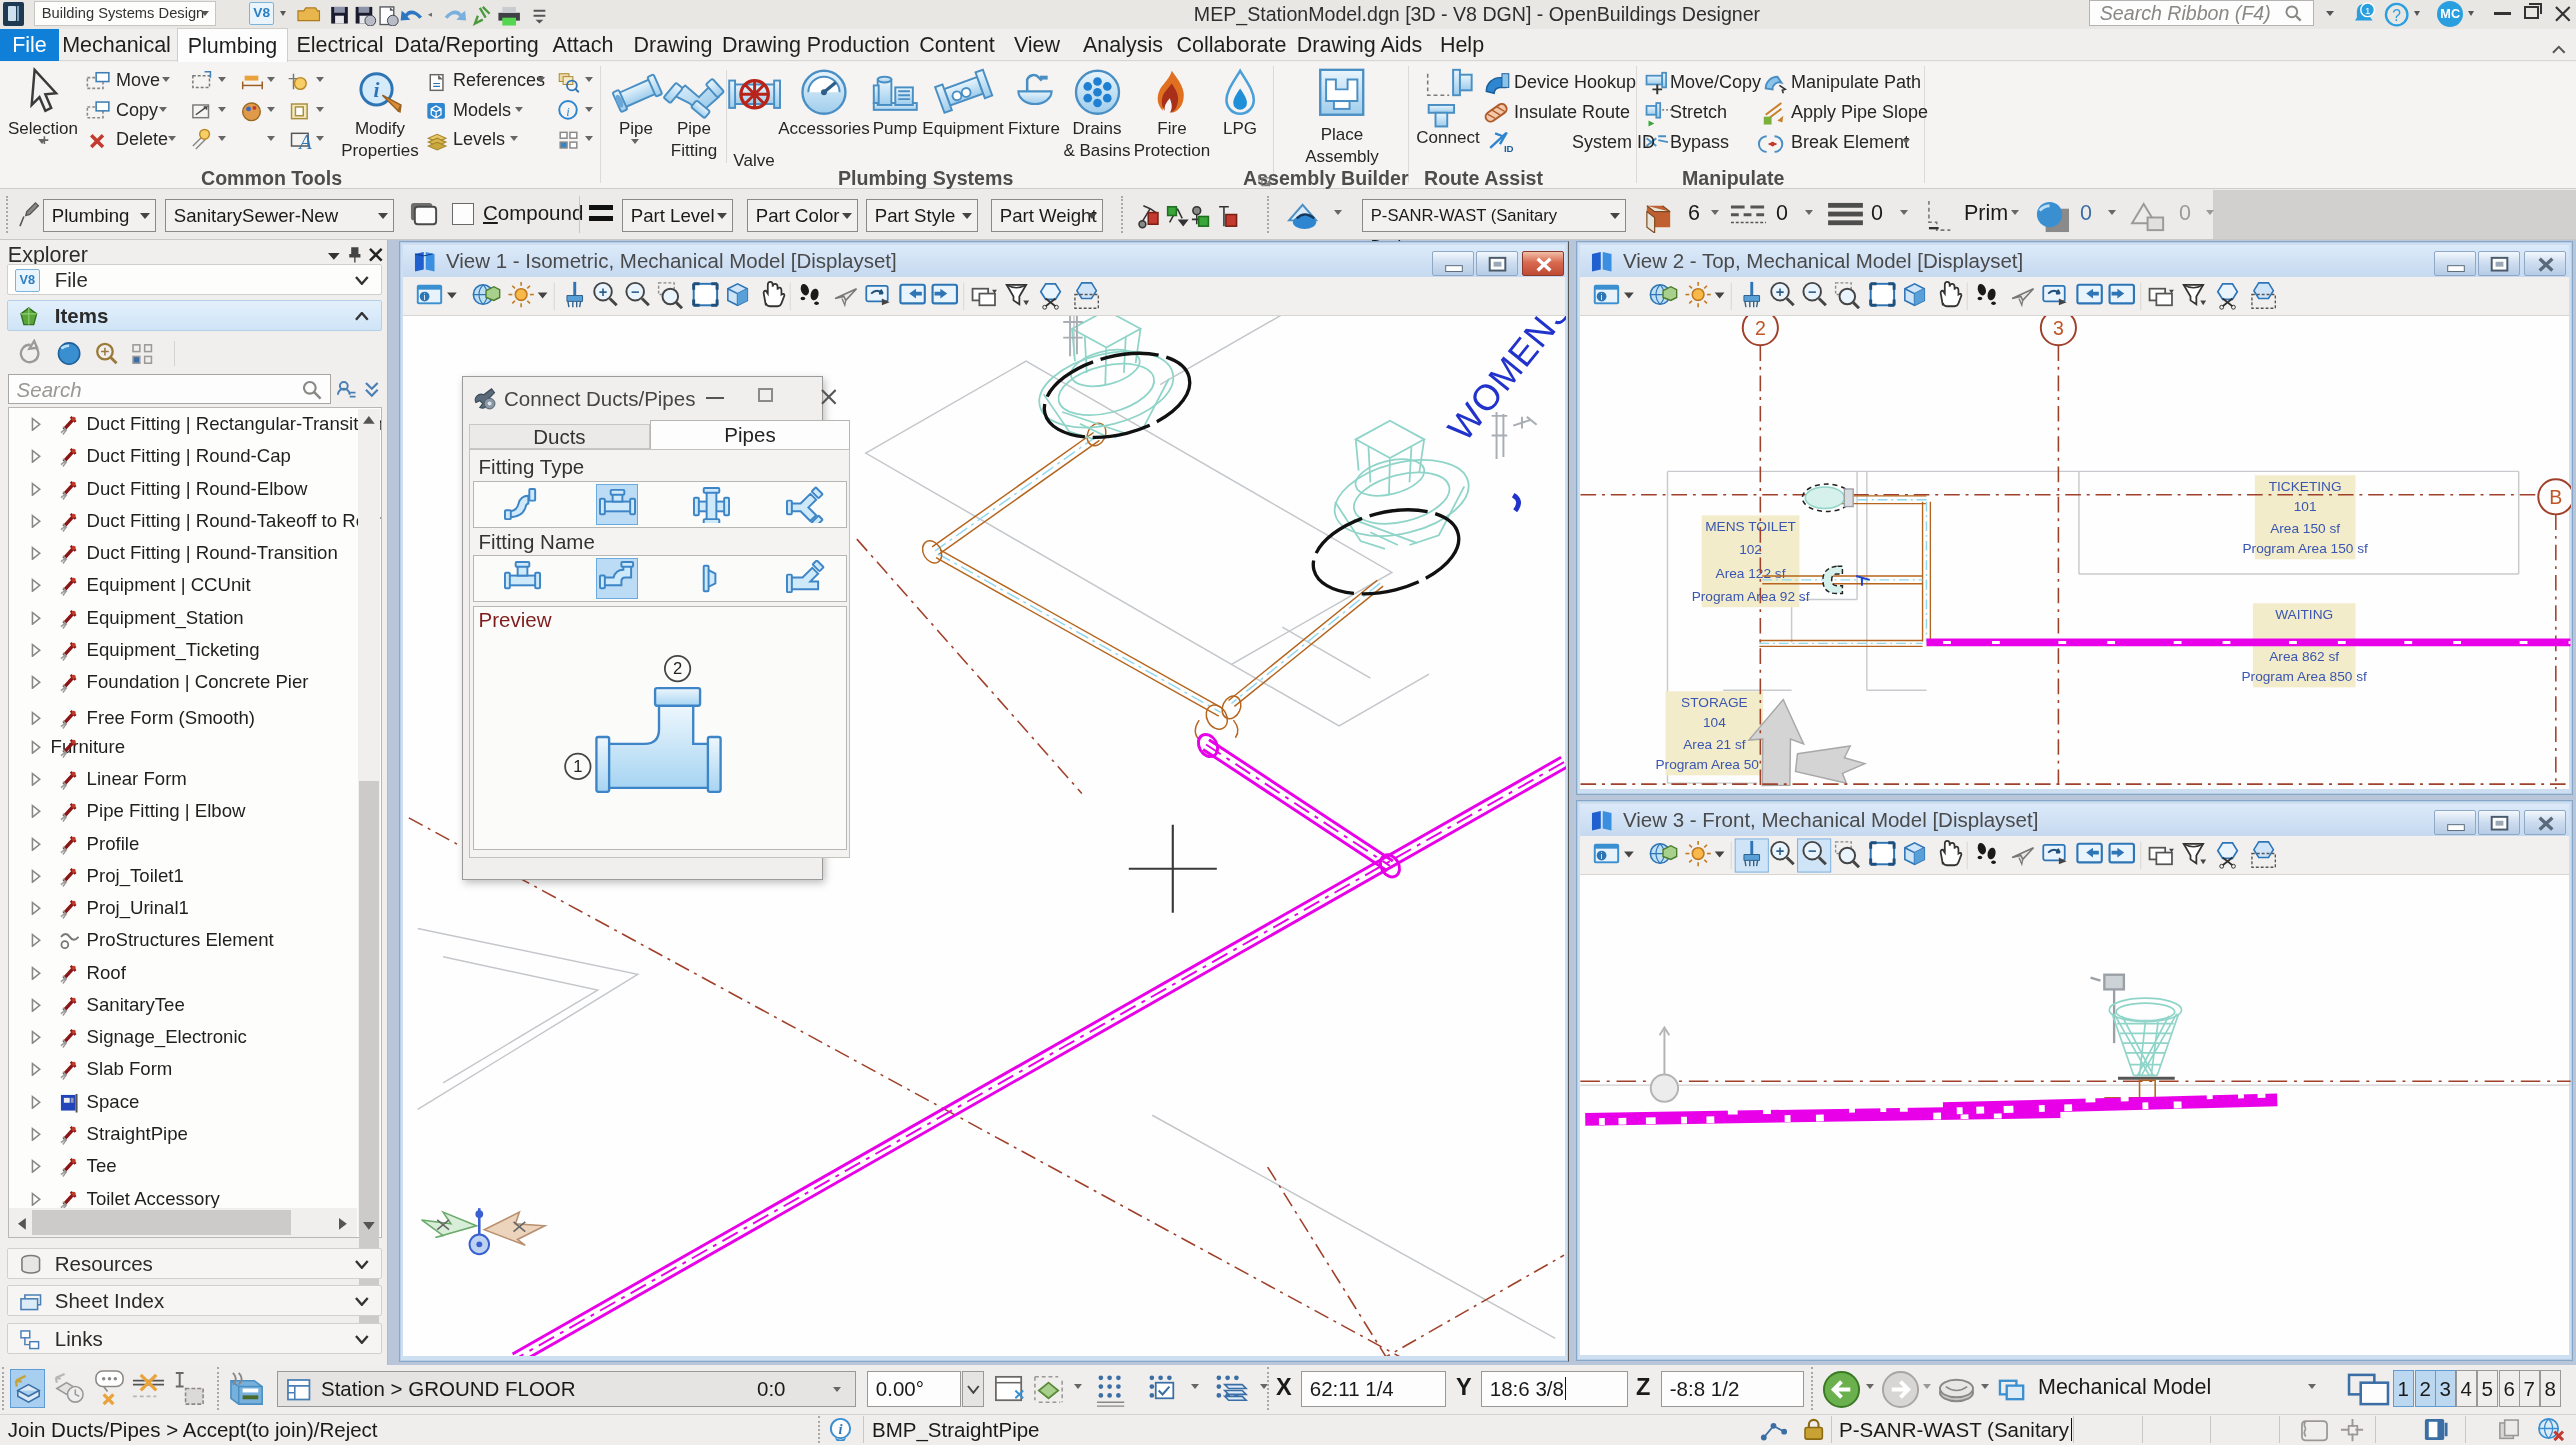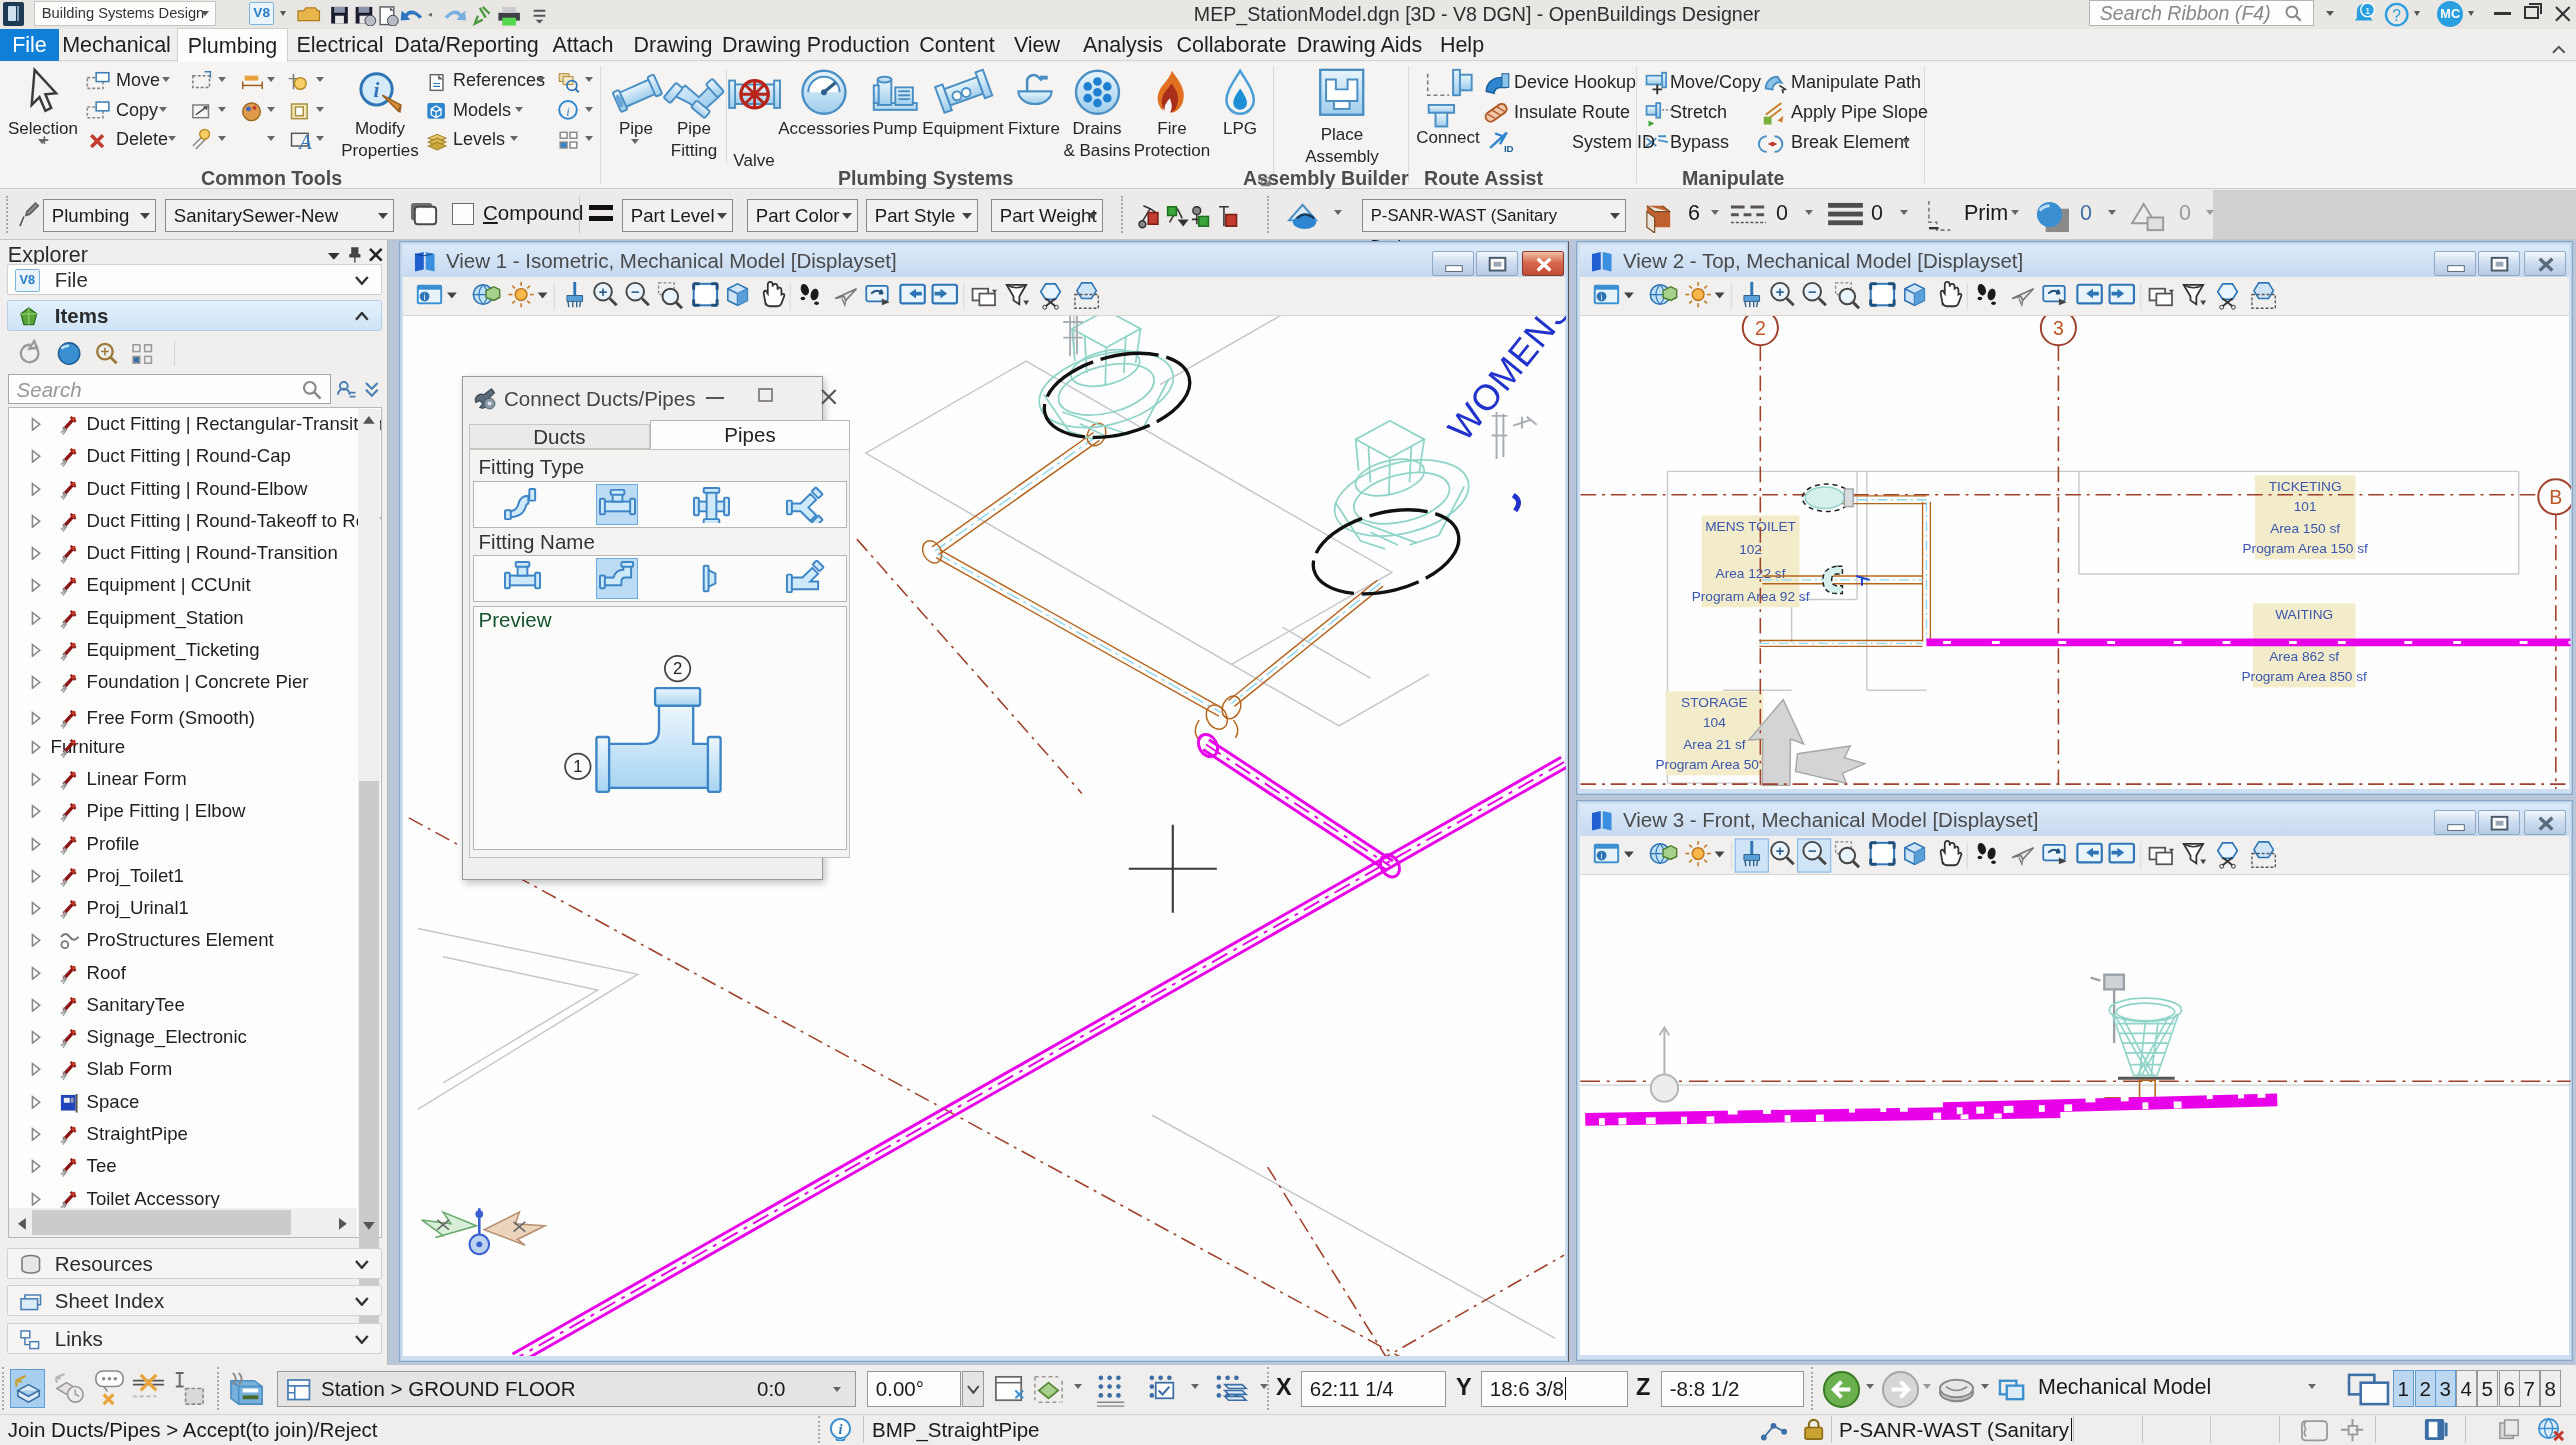--- a/index.html
+++ b/index.html
@@ -1437,21 +1437,21 @@
         <path d="M18 10 L26 14 L26 24 L18 28 Z" fill="#cde9fa" stroke="#3d85c6" stroke-width="2"></path>
         <rect x="14" y="6" width="5" height="26" rx="1" fill="#cde9fa" stroke="#3d85c6" stroke-width="2"></rect>
       </svg>
       <svg class="abs" style="left:309px;top:3.9px;" width="43" height="37" viewBox="0 0 44 38">
         <path d="M8 18 L20 18 L30 8 L36 14 L28 22 L36 22 L36 30 L8 30 Z" fill="#cde9fa" stroke="#3d85c6" stroke-width="2"></path>
         <rect x="4" y="15" width="5" height="18" rx="1" fill="#cde9fa" stroke="#3d85c6" stroke-width="2"></rect>
         <rect x="31" y="3" width="10" height="6" rx="1" transform="rotate(45 36 6)" fill="#cde9fa" stroke="#3d85c6" stroke-width="2"></rect>
       </svg>
   </div>
   <div class="abs" style="left:9.8px;top:229px;width:374px;height:244px;background:#fbfbfa;border:1px solid #b8b6b3;"></div>
-  <div class="abs" style="left:15.6px;top:231px;font-size:20.5px;color:#14532d;">Preview</div>
+  <div class="abs" style="left:15.6px;top:231px;font-size:20.5px;color:#7f1d1d;">Preview</div>
   <svg class="abs" style="left:98px;top:274px;" width="196" height="176" viewBox="0 0 200 180">
     <defs>
         <linearGradient id="tg" x1="0" y1="0" x2="0" y2="1">
           <stop offset="0" stop-color="#eef7fd"></stop>
           <stop offset="1" stop-color="#a6d4f2"></stop>
         </linearGradient>
       </defs>
     <path d="M45 95 L85 95 Q100 95 100 80 L100 55 L135 55 L135 95 L155 95 L155 140 L45 140 Z" fill="url(#tg)" stroke="#3d85c6" stroke-width="2.4"></path>
     <rect x="96" y="38" width="46" height="18" rx="2" fill="url(#tg)" stroke="#3d85c6" stroke-width="2.4"></rect>
     <rect x="36" y="88" width="13" height="56" rx="2" fill="url(#tg)" stroke="#3d85c6" stroke-width="2.4"></rect>

